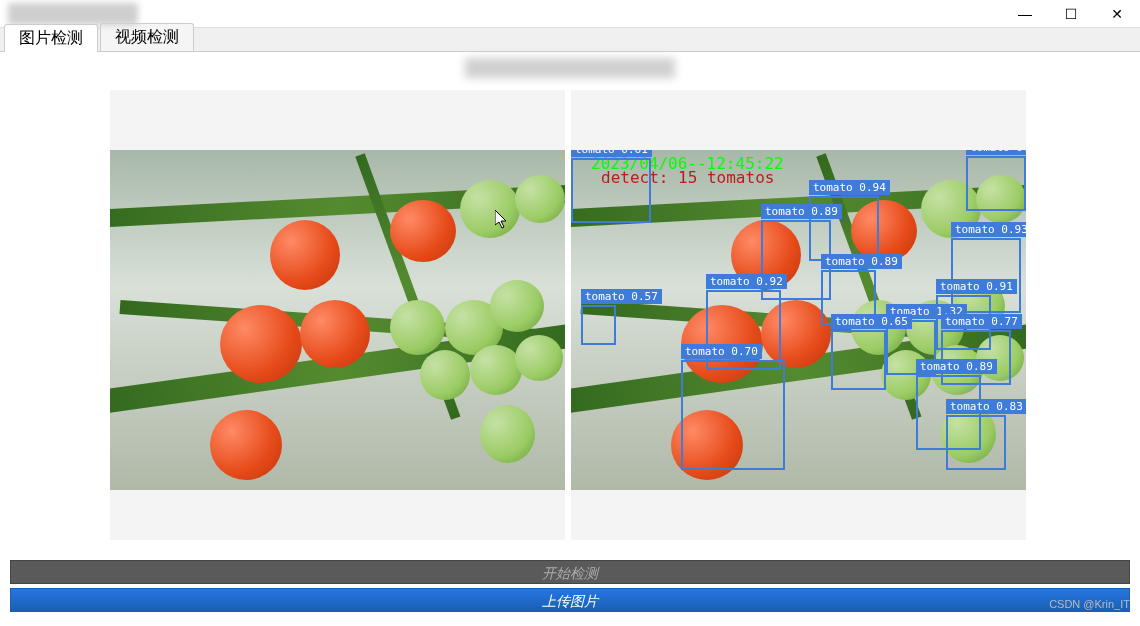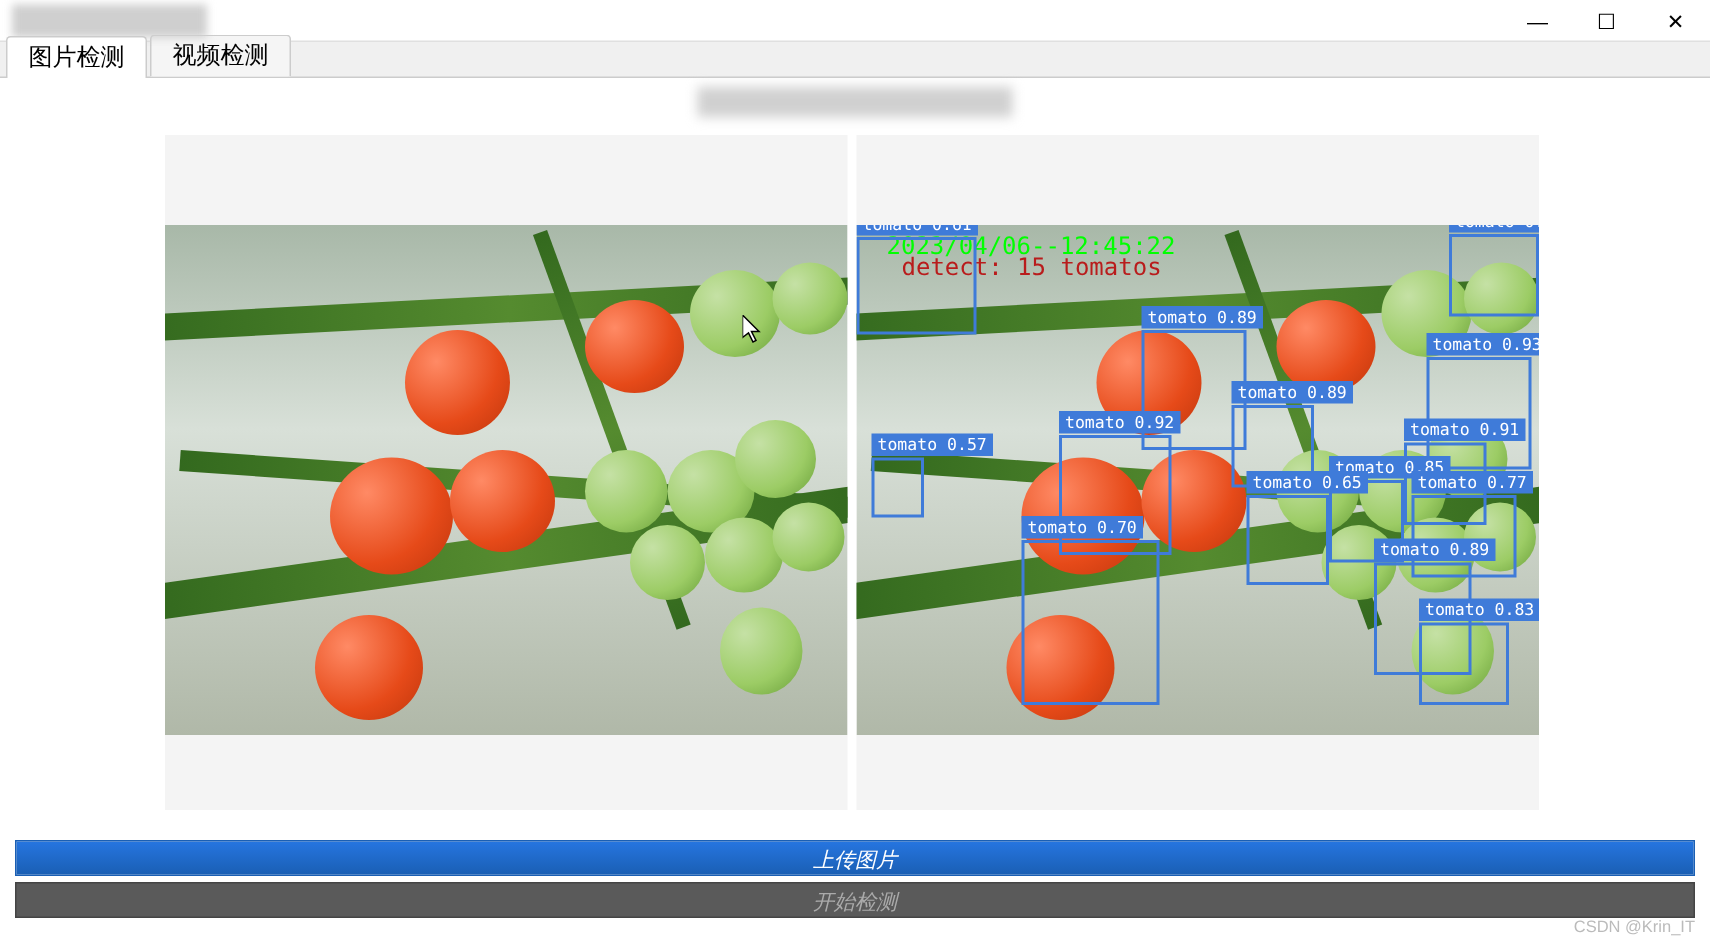--- a/index.html
+++ b/index.html
@@ -31,21 +31,21 @@
 .bbox-label { position: absolute; top: -18px; left: -2px; background: #3f7bd9; color: #fff; font-size: 11px; padding: 1px 4px; white-space: nowrap; font-family: monospace; }
 .overlay-text { position: absolute; font-family: monospace; font-size: 16px; white-space: nowrap; }
 .overlay-green { color: #00ff00; }
 .overlay-blue { color: #b91c1c; }
 
 .bottom-btns { position: absolute; bottom: 10px; left: 10px; right: 10px; }
 .btn-bar { height: 24px; margin-bottom: 4px; text-align: center; line-height: 24px; font-size: 14px; color: #fff; cursor: pointer; font-style: italic; border: 1px solid #1a5fb4; }
 .btn-primary { background: linear-gradient(180deg, #2675e0, #1a5fb4); }
 .btn-disabled { background: #5a5a5a; color: #aaa; border-color: #444; }
 
-.watermark { position: absolute; bottom: 2px; right: 10px; font-size: 11px; color: #bbb; }
+.watermark { position: absolute; bottom: 16px; right: 10px; font-size: 11px; color: #bbb; }
 .cursor { position: absolute; top: 158px; left: 495px; pointer-events: none; }
 </style>
 </head>
 <body>
 
 <div class="titlebar">
   <div class="titlebar-left">
     <div class="title-blur"></div>
   </div>
   <div class="win-controls">
@@ -113,63 +113,66 @@
           <div class="veg grn" style="left:370px;top:255px;width:55px;height:58px"></div>
         </div>
         <div class="overlay-text overlay-green" style="top:4px;left:20px">2023/04/06--12:45:22</div>
         <div class="overlay-text overlay-blue" style="top:18px;left:30px">detect: 15 tomatos</div>
       <div class="bbox" style="left: 0px; top: 8px; width: 80px; height: 65px;">
             <div class="bbox-label">tomato  0.61</div>
           </div>
           <div class="bbox" style="left: 395px; top: 6px; width: 60px; height: 55px;">
             <div class="bbox-label">tomato  0.</div>
           </div>
+          <div class="bbox" style="left: 238px; top: 46px; width: 70px; height: 65px;">
+            <div class="bbox-label">tomato  0.94</div>
+          </div>
           <div class="bbox" style="left: 190px; top: 70px; width: 70px; height: 80px;">
             <div class="bbox-label">tomato  0.89</div>
           </div>
           <div class="bbox" style="left: 380px; top: 88px; width: 70px; height: 75px;">
             <div class="bbox-label">tomato  0.93</div>
           </div>
           <div class="bbox" style="left: 250px; top: 120px; width: 55px; height: 55px;">
             <div class="bbox-label">tomato  0.89</div>
           </div>
           <div class="bbox" style="left: 135px; top: 140px; width: 75px; height: 80px;">
             <div class="bbox-label">tomato  0.92</div>
           </div>
           <div class="bbox" style="left: 10px; top: 155px; width: 35px; height: 40px;">
             <div class="bbox-label">tomato  0.57</div>
           </div>
           <div class="bbox" style="left: 365px; top: 145px; width: 55px; height: 55px; text-decoration: underline;">
             <div class="bbox-label">tomato  0.91</div>
           </div>
           <div class="bbox" style="left: 315px; top: 170px; width: 50px; height: 55px;">
-            <div class="bbox-label">tomato  0.85</div>
+            <div class="bbox-label">tomato  1.32</div>
           </div>
           <div class="bbox" style="left: 260px; top: 180px; width: 55px; height: 60px;">
             <div class="bbox-label">tomato  0.65</div>
           </div>
           <div class="bbox" style="left: 370px; top: 180px; width: 70px; height: 55px;">
             <div class="bbox-label">tomato  0.77</div>
           </div>
-          <div class="bbox" style="left: 110px; top: 210px; width: 92px; height: 110px; text-decoration: underline;">
+          <div class="bbox" style="left: 110px; top: 210px; width: 104px; height: 110px; text-decoration: underline;">
             <div class="bbox-label">tomato  0.70</div>
           </div>
           <div class="bbox" style="left: 345px; top: 225px; width: 65px; height: 75px;">
             <div class="bbox-label">tomato  0.89</div>
           </div>
           <div class="bbox" style="left: 375px; top: 265px; width: 60px; height: 55px;">
             <div class="bbox-label">tomato  0.83</div>
           </div>
         </div>
     </div>
   </div>
 
   <svg class="cursor" width="16" height="20">
     <path d="M0 0 L0 15 L4 12 L7 18 L9 17 L6 11 L11 11 Z" fill="#fff" stroke="#000" stroke-width="1"></path>
   </svg>
 </div>
 
 <div class="bottom-btns">
+  <div class="btn-bar btn-disabled">开始检测</div>
   <div class="btn-bar btn-primary">上传图片</div>
-  <div class="btn-bar btn-disabled">开始检测</div>
 </div>
 
 <div class="watermark">CSDN @Krin_IT</div>
 
 </body></html>

